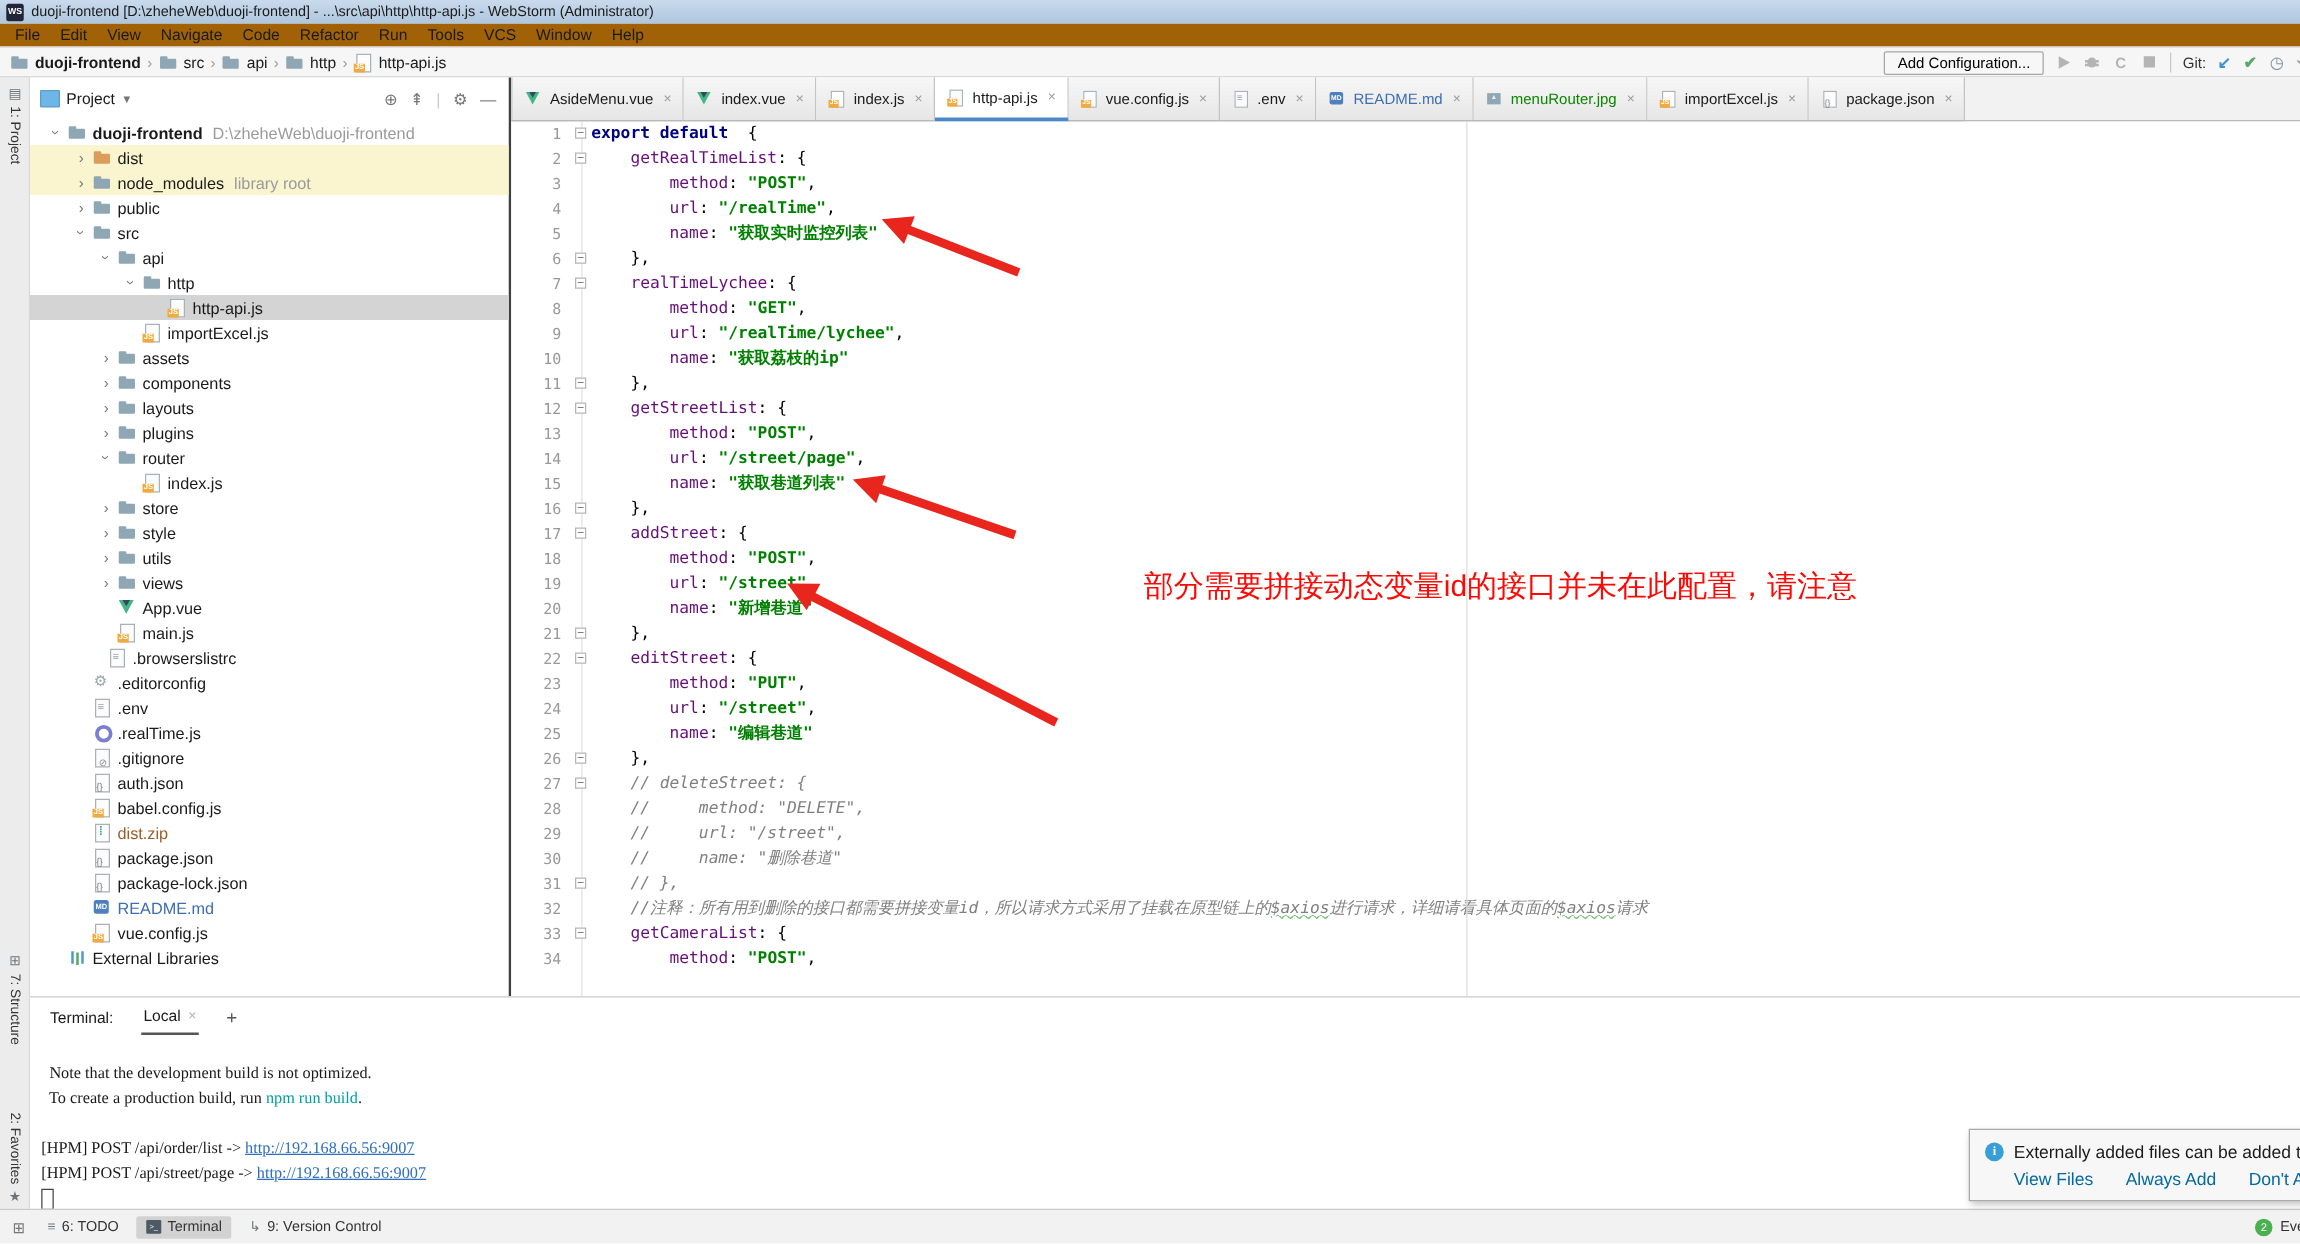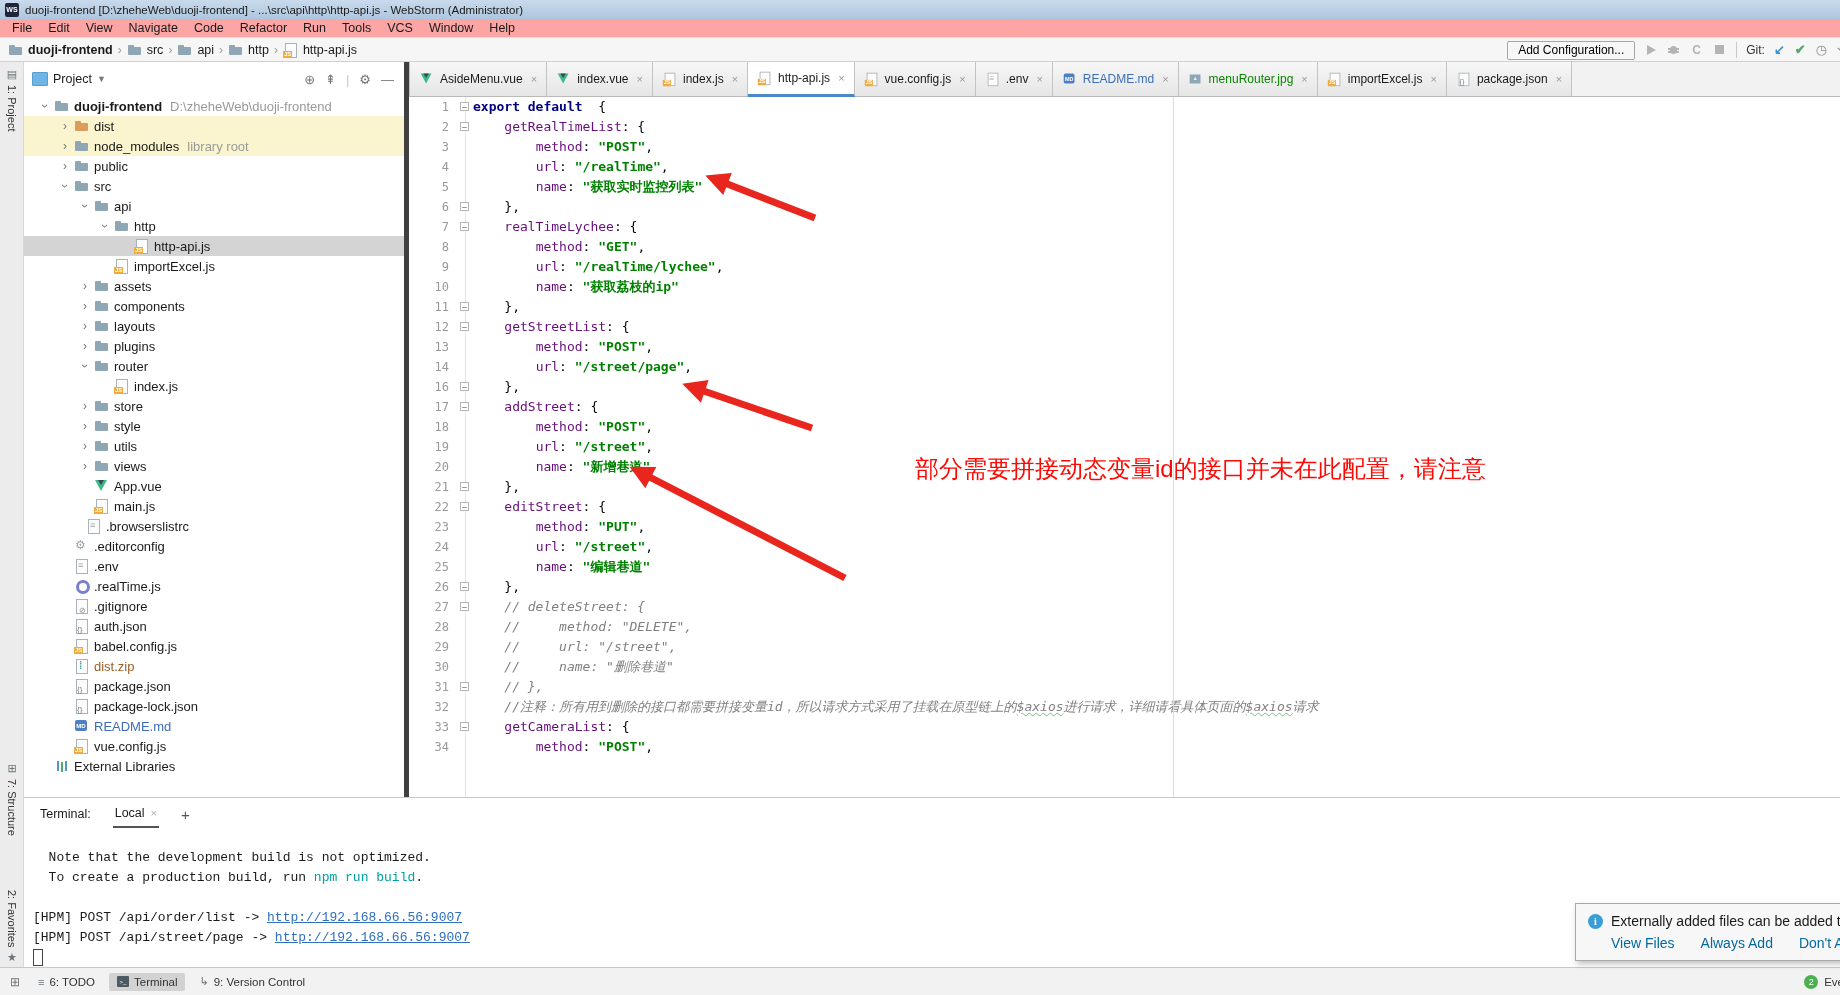--- a/index.html
+++ b/index.html
@@ -6,21 +6,21 @@
   body{width:1840px;height:995px;overflow:hidden;position:relative;background:#fff;
        font-family:"Liberation Sans", sans-serif;font-size:13px;color:#1a1a1a;
        -webkit-font-smoothing:antialiased;}
   .abs{position:absolute;}
   
   #titlebar{left:0;top:0;width:100%;height:19px;background:linear-gradient(#c9daec,#aec6de);
             display:flex;align-items:center;padding-left:5px;box-sizing:border-box;font-size:11.5px;}
   #ws-icon{width:14px;height:14px;background:#20253b;color:#fff;font-size:7px;font-weight:bold;
            display:flex;align-items:center;justify-content:center;border-radius:2px;margin-right:6px;}
   
-  #menubar{left:0;top:19px;width:100%;height:19px;background:#fca5a5;display:flex;align-items:center;
+  #menubar{left:0;top:19px;width:100%;height:19px;background:#a16207;display:flex;align-items:center;
            padding-left:4px;box-sizing:border-box;border-bottom:1px solid #e3e3e3;}
   .menu-item{padding:0 8px;font-size:12.5px;}
   
   #toolbar-row{left:0;top:38px;width:100%;height:24px;background:#f6f6f6;border-bottom:1px solid #d0d0d0;
                box-sizing:border-box;display:flex;align-items:center;}
   #crumbs{display:flex;align-items:center;padding-left:8px;gap:2px;}
   .crumb{display:flex;align-items:center;gap:4px;font-size:12.5px;}
   .crumb-sep{color:#9a9a9a;margin:0 3px;font-size:12px;}
   #toolbar-right{position:absolute;right:-8px;top:38px;height:24px;display:flex;align-items:center;gap:9px;}
   #add-config{font-size:12px;padding:1px 10px;background:#f7f7f7;border:1px solid #a6a6a6;border-radius:2px;height:19px;box-sizing:border-box;}
@@ -36,21 +36,21 @@
   .gi-update{color:#3a95ce;font-weight:bold;}
   .gi-commit{color:#59a869;font-weight:bold;}
   .gi-history{color:#8a959c;}
   .gi-revert{color:#8a959c;}
   
   #stripe{left:0;top:62px;width:24px;height:905px;background:#ececec;border-right:1px solid #d9d9d9;box-sizing:border-box;}
   .stripe-item{position:absolute;left:0;width:24px;display:flex;flex-direction:column;align-items:center;gap:4px;}
   .stripe-label{writing-mode:vertical-rl;font-size:11px;color:#333;}
   .stripe-ic{font-size:11px;color:#6d757b;}
   
-  #project-panel{left:24px;top:62px;width:385px;height:735px;background:#fff;border-right:5px solid #404040;box-sizing:border-box;overflow:hidden;}
+  #project-panel{left:24px;top:62px;width:385px;height:735px;background:#fff;border-right:2px solid #404040;box-sizing:border-box;overflow:hidden;}
   #project-header{height:34px;display:flex;align-items:center;padding:0 10px 0 8px;}
   #project-title{display:flex;align-items:center;gap:5px;font-size:12.5px;}
   .proj-ic{width:14px;height:12px;background:#6fb6e8;border:1px solid #5b9cc9;border-radius:1px;}
   .hdr-icons{margin-left:auto;display:flex;align-items:center;gap:10px;color:#777;font-size:13px;}
   #tree{position:relative;}
   .trow{height:20px;display:flex;align-items:center;font-size:13px;white-space:nowrap;}
   .trow .chev{width:18px;flex:none;text-align:center;color:#777;font-size:12px;}
   .chev-open{display:inline-block;transform:rotate(90deg);}
   .trow .lbl{margin-left:4px;}
   .trow .extra{margin-left:8px;color:#9a9a9a;}
@@ -98,21 +98,21 @@
   .sq{text-decoration:underline wavy #7cbf7c 1px;}
   #guide{position:absolute;left:764px;top:35px;bottom:0;width:1px;background:#dedede;}
   #annotation{position:absolute;left:506px;top:391px;font-size:24px;white-space:nowrap;font-weight:500;}
   #arrows{position:absolute;left:0;top:0;width:100%;height:100%;pointer-events:none;}
   
   #terminal{left:24px;top:797px;width:1816px;height:170px;background:#fff;border-top:1px solid #c9c9c9;box-sizing:border-box;}
   #term-header{height:32px;display:flex;align-items:center;gap:22px;padding-left:16px;font-size:12.5px;}
   #term-tab{position:relative;display:flex;align-items:center;gap:6px;padding:0 2px 6px 2px;top:3px;border-bottom:2px solid #555;}
   #term-tab .close{color:#b0b0b0;font-size:11px;}
   #term-plus{color:#555;font-size:15px;}
-  #term-body{padding:18px 0 0 9px;font-family:Liberation Mono, monospace;font-size:13px;}
+  #term-body{padding:18px 0 0 9px;font-family:Liberation Serif, serif;font-size:13px;}
   .tline{height:20px;line-height:20px;white-space:pre;}
   .tline .cyan{color:#00a0a0;}
   .tline .link{color:#2e6fbf;text-decoration:underline;}
   #term-cursor{display:inline-block;width:8px;height:15px;border:1px solid #444;vertical-align:middle;}
   
   #statusbar{left:0;top:967px;width:100%;height:28px;background:#f2f2f2;border-top:1px solid #c9c9c9;box-sizing:border-box;
              display:flex;align-items:center;font-size:11.5px;color:#333;}
   #sb-corner{width:30px;text-align:center;color:#777;font-size:12px;}
   .sb-item{display:flex;align-items:center;gap:5px;padding:3px 8px;margin-right:6px;border-radius:2px;}
   .sb-item.active{background:#d2d2d2;}
@@ -466,20 +466,21 @@
         <div class="line"><span class="ln">5</span><span class="pl">        </span><span class="p">name</span><span class="pl">: </span><span class="s">"获取实时监控列表"</span></div>
         <div class="line"><span class="ln">6</span><span class="fm">−</span><span class="pl">    },</span></div>
         <div class="line"><span class="ln">7</span><span class="fm">−</span><span class="pl">    </span><span class="p">realTimeLychee</span><span class="pl">: {</span></div>
         <div class="line"><span class="ln">8</span><span class="pl">        </span><span class="p">method</span><span class="pl">: </span><span class="s">"GET"</span><span class="pl">,</span></div>
         <div class="line"><span class="ln">9</span><span class="pl">        </span><span class="p">url</span><span class="pl">: </span><span class="s">"/realTime/lychee"</span><span class="pl">,</span></div>
         <div class="line"><span class="ln">10</span><span class="pl">        </span><span class="p">name</span><span class="pl">: </span><span class="s">"获取荔枝的ip"</span></div>
         <div class="line"><span class="ln">11</span><span class="fm">−</span><span class="pl">    },</span></div>
         <div class="line"><span class="ln">12</span><span class="fm">−</span><span class="pl">    </span><span class="p">getStreetList</span><span class="pl">: {</span></div>
         <div class="line"><span class="ln">13</span><span class="pl">        </span><span class="p">method</span><span class="pl">: </span><span class="s">"POST"</span><span class="pl">,</span></div>
         <div class="line"><span class="ln">14</span><span class="pl">        </span><span class="p">url</span><span class="pl">: </span><span class="s">"/street/page"</span><span class="pl">,</span></div>
+        <div class="line"><span class="ln">15</span><span class="pl">        </span><span class="p">name</span><span class="pl">: </span><span class="s">"获取巷道列表"</span></div>
         <div class="line"><span class="ln">16</span><span class="fm">−</span><span class="pl">    },</span></div>
         <div class="line"><span class="ln">17</span><span class="fm">−</span><span class="pl">    </span><span class="p">addStreet</span><span class="pl">: {</span></div>
         <div class="line"><span class="ln">18</span><span class="pl">        </span><span class="p">method</span><span class="pl">: </span><span class="s">"POST"</span><span class="pl">,</span></div>
         <div class="line"><span class="ln">19</span><span class="pl">        </span><span class="p">url</span><span class="pl">: </span><span class="s">"/street"</span><span class="pl">,</span></div>
         <div class="line"><span class="ln">20</span><span class="pl">        </span><span class="p">name</span><span class="pl">: </span><span class="s">"新增巷道"</span></div>
         <div class="line"><span class="ln">21</span><span class="fm">−</span><span class="pl">    },</span></div>
         <div class="line"><span class="ln">22</span><span class="fm">−</span><span class="pl">    </span><span class="p">editStreet</span><span class="pl">: {</span></div>
         <div class="line"><span class="ln">23</span><span class="pl">        </span><span class="p">method</span><span class="pl">: </span><span class="s">"PUT"</span><span class="pl">,</span></div>
         <div class="line"><span class="ln">24</span><span class="pl">        </span><span class="p">url</span><span class="pl">: </span><span class="s">"/street"</span><span class="pl">,</span></div>
         <div class="line"><span class="ln">25</span><span class="pl">        </span><span class="p">name</span><span class="pl">: </span><span class="s">"编辑巷道"</span></div>

